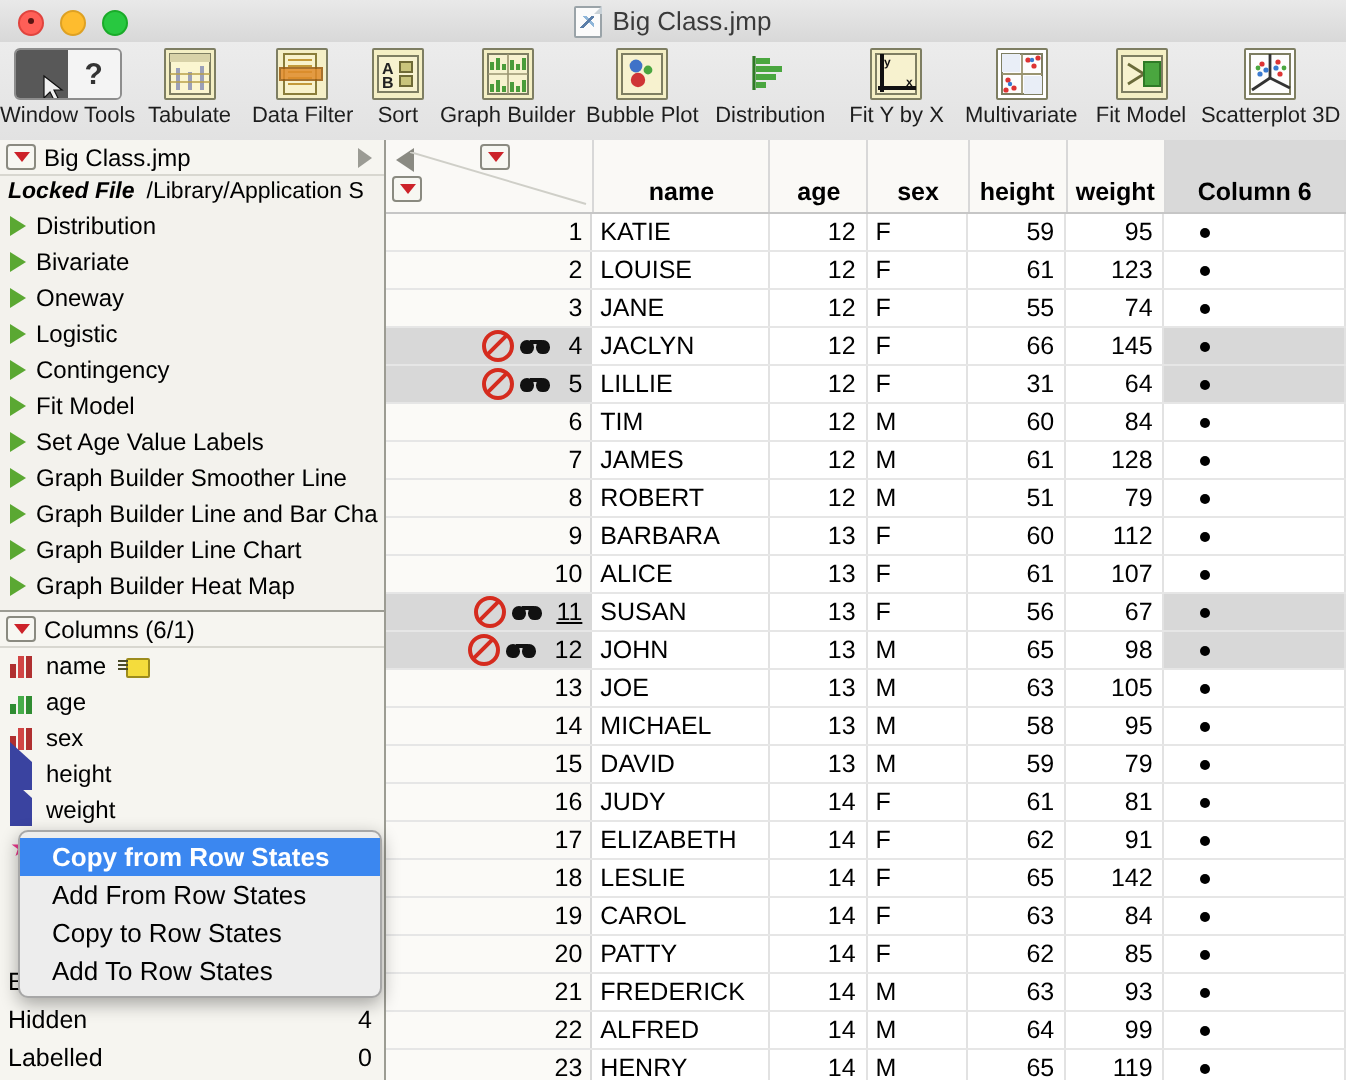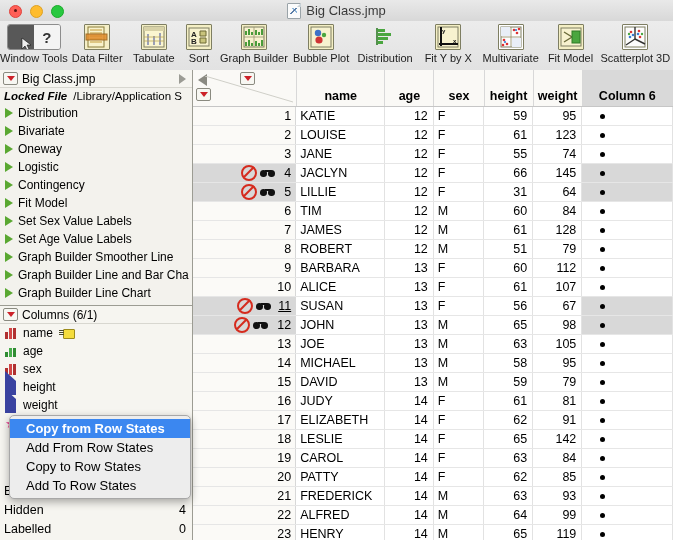--- a/index.html
+++ b/index.html
@@ -193,39 +193,20 @@
               <span class="arrowcur" style="border-left:none;border-right:none;width:0;height:0;">
             <svg width="12" height="14" viewBox="0 0 12 14">
                   <polygon points="1,1 1,12 4,9 6,13 8,12 6,8 10,8" fill="#efefef" stroke="#111" stroke-width="0.6"></polygon>
                 </svg>
           </span>
             </div>
           <div class="half unsel">?</div>
         </div>
       </div>
       <div class="lbl">Window Tools</div>
-    </div>
-
-    <div class="tbtn" style="width:72px">
-      <div class="glyph">
-        <div class="ic" style="background:#f5efc7;">
-          <svg width="24" height="24" viewBox="0 0 24 24">
-            <rect x="3" y="2" width="16" height="20" fill="#f8f2cc" stroke="#8a7d3a"></rect>
-            <g stroke="#c39a3a" stroke-width="1">
-                <line x1="5" y1="5" x2="17" y2="5"></line>
-                <line x1="5" y1="8" x2="17" y2="8"></line>
-                <line x1="5" y1="11" x2="17" y2="11"></line>
-                <line x1="5" y1="14" x2="17" y2="14"></line>
-                <line x1="5" y1="17" x2="17" y2="17"></line>
-              </g>
-            <rect x="1" y="9" width="21" height="6" fill="#e08b2a" opacity="0.85" stroke="#9a5c12"></rect>
-          </svg>
-        </div>
-      </div>
-      <div class="lbl">Data Filter</div>
     </div>
 
     <div class="tbtn" style="width:66px">
       <div class="glyph">
         <div class="ic">
           <svg width="24" height="24" viewBox="0 0 24 24">
             <rect x="2" y="2" width="20" height="20" fill="#fbf6d0" stroke="#7e7e62"></rect>
             <rect x="2" y="2" width="20" height="4" fill="#d8d2a8"></rect>
             <g stroke="#9ba0b8" stroke-width="2">
                 <line x1="6" y1="9" x2="6" y2="20"></line>
@@ -233,20 +214,39 @@
                 <line x1="18" y1="8" x2="18" y2="20"></line>
               </g>
             <g stroke="#b8a04a" stroke-width="0.7">
                 <line x1="2" y1="12" x2="22" y2="12"></line>
                 <line x1="2" y1="16" x2="22" y2="16"></line>
               </g>
           </svg>
         </div>
       </div>
       <div class="lbl">Tabulate</div>
+    </div>
+
+    <div class="tbtn" style="width:72px">
+      <div class="glyph">
+        <div class="ic" style="background:#f5efc7;">
+          <svg width="24" height="24" viewBox="0 0 24 24">
+            <rect x="3" y="2" width="16" height="20" fill="#f8f2cc" stroke="#8a7d3a"></rect>
+            <g stroke="#c39a3a" stroke-width="1">
+                <line x1="5" y1="5" x2="17" y2="5"></line>
+                <line x1="5" y1="8" x2="17" y2="8"></line>
+                <line x1="5" y1="11" x2="17" y2="11"></line>
+                <line x1="5" y1="14" x2="17" y2="14"></line>
+                <line x1="5" y1="17" x2="17" y2="17"></line>
+              </g>
+            <rect x="1" y="9" width="21" height="6" fill="#e08b2a" opacity="0.85" stroke="#9a5c12"></rect>
+          </svg>
+        </div>
+      </div>
+      <div class="lbl">Data Filter</div>
     </div>
 
     <div class="tbtn" style="width:44px">
       <div class="glyph">
         <div class="ic">
           <svg width="24" height="24" viewBox="0 0 24 24">
             <rect x="2" y="3" width="20" height="18" fill="#f7f2cf" stroke="#7e7e62"></rect>
             <text x="4" y="12" font-size="8" font-family="Liberation Sans" font-weight="bold" fill="#222">A</text>
             <text x="4" y="19" font-size="8" font-family="Liberation Sans" font-weight="bold" fill="#222">B</text>
             <path d="M13 6 h6 v5 h-6z" fill="#c9c47c" stroke="#6f6a36"></path>
@@ -436,24 +436,20 @@
       <div class="scriptrow">
         <span class="grntri"></span>
         <span>Contingency</span>
         </div>
       <div class="scriptrow">
         <span class="grntri"></span>
         <span>Fit Model</span>
         </div>
       <div class="scriptrow">
         <span class="grntri"></span>
-        <span>Set Sex Value Labels</span>
-        </div>
-      <div class="scriptrow">
-        <span class="grntri"></span>
         <span>Set Age Value Labels</span>
         </div>
       <div class="scriptrow">
         <span class="grntri"></span>
         <span>Graph Builder Smoother Line</span>
         </div>
       <div class="scriptrow">
         <span class="grntri"></span>
         <span>Graph Builder Line and Bar Cha</span>
         </div>

